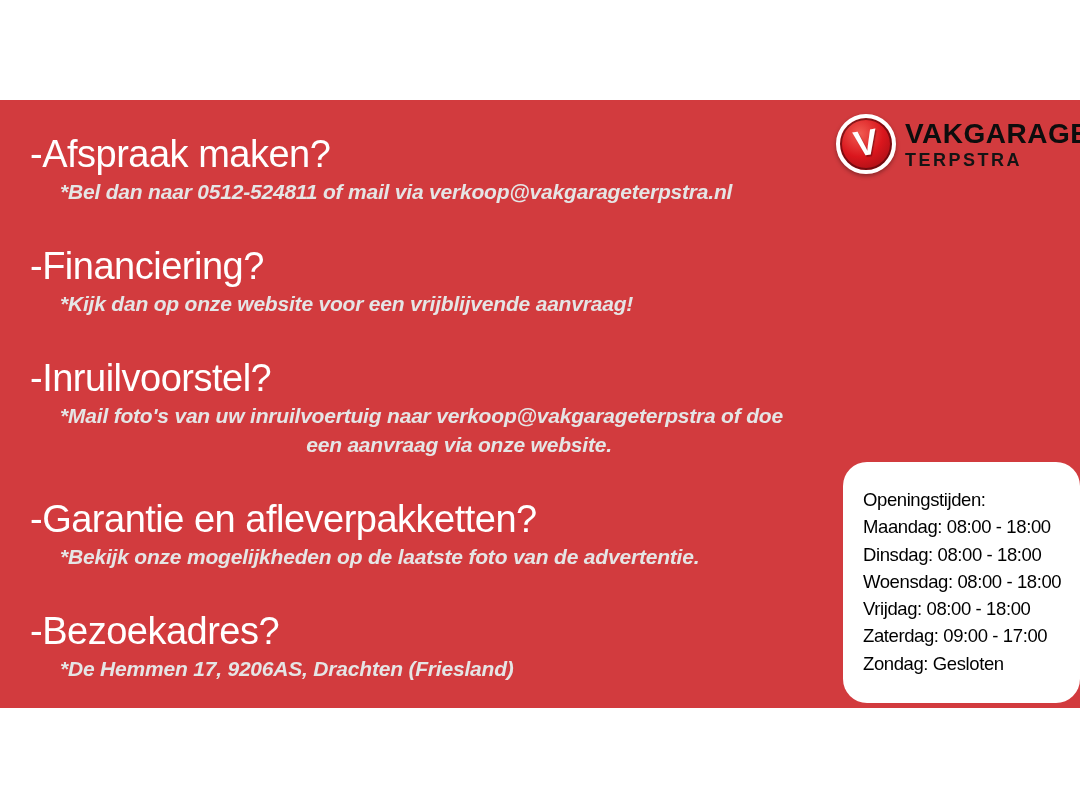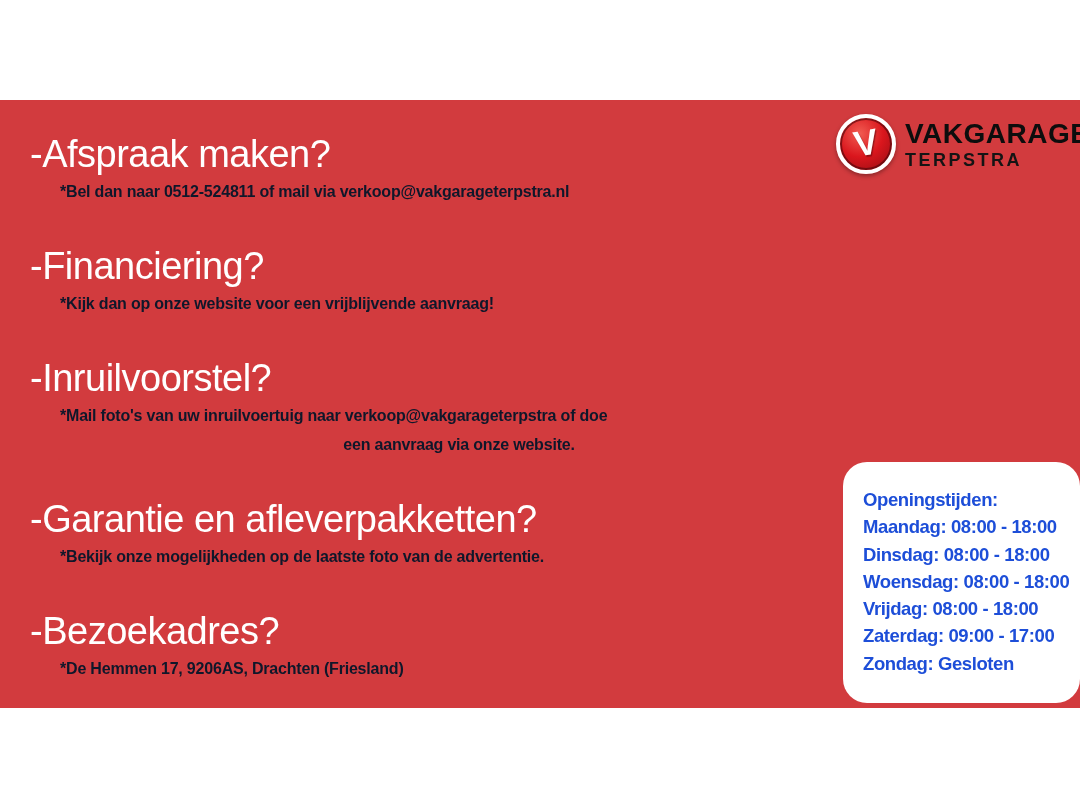--- a/index.html
+++ b/index.html
@@ -76,44 +76,45 @@
   .section { margin-bottom: 37px; }
   .section-title {
     color: #ffffff;
     font-size: 38px;
     font-weight: normal;
     line-height: 46px;
     letter-spacing: -0.5px;
     white-space: nowrap;
   }
   .section-line {
-    color: #0f172a;
-    font-size: 16px;
+    color: #e5e5e5;
+    font-size: 21px;
     font-weight: bold;
     line-height: 29px;
     margin-left: 30px;
     letter-spacing: -0.2px;
     white-space: nowrap;
+    font-style: italic;
   }
   .section-line.cont { margin-left: 38px; text-align: center; }
 
   
   .hours-card {
     position: absolute;
     top: 362px; left: 843px;
     width: 237px; height: 241px;
     box-sizing: border-box;
     background: #ffffff;
     border-radius: 24px;
     padding: 24px 6px 0 20px;
   }
   .hours-line {
-    color: #1d4ed8;
+    color: #000000;
     font-size: 18.5px;
-    font-weight: bold;
+    font-weight: normal;
     line-height: 27.3px;
     letter-spacing: -0.4px;
     white-space: nowrap;
   }
 </style>
 </head>
 <body>
 
 <div class="canvas">
   <div class="panel">

